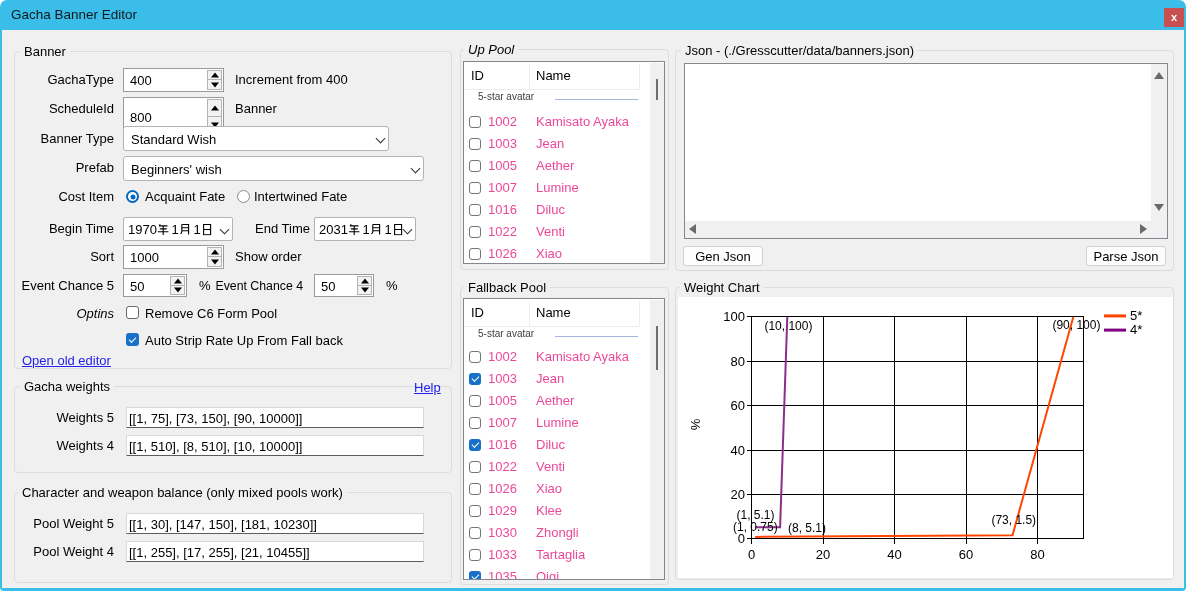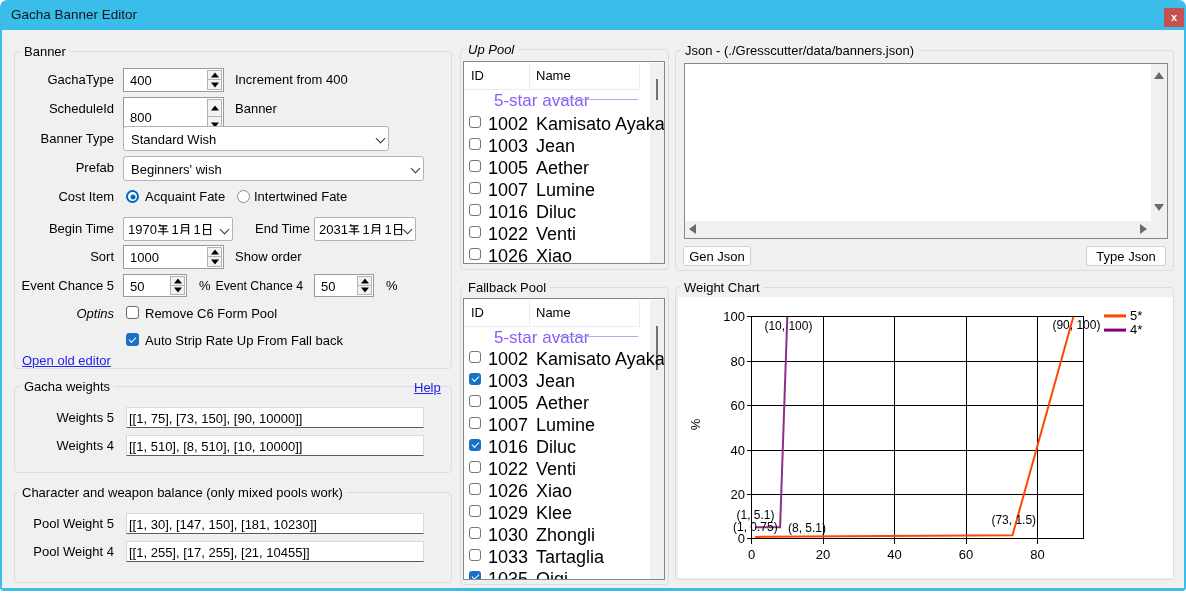--- a/index.html
+++ b/index.html
@@ -32,27 +32,27 @@
 .cb { position:absolute; width:13px; height:13px; border-radius:3px; }
 .cb.off { background:#fff; border:1px solid #6a6a6a; }
 .cb.on { background:#1970c8; }
 .cb.on::after { content:""; position:absolute; left:3px; top:3.5px; width:6px; height:3px; border-left:1.5px solid #fff; border-bottom:1.5px solid #fff; transform:rotate(-45deg); }
 a.lnk { position:absolute; font-size:13px; color:#2222ee; text-decoration:underline; white-space:nowrap; }
 .tbox { position:absolute; background:#fff; border:1px solid #d9d9d9; border-bottom-color:#5c5c5c; font-size:13px; }
 .tbox span { position:absolute; left:2px; top:50%; transform:translateY(-50%); white-space:nowrap; }
 .lv { position:absolute; background:#fff; border:1px solid #828790; overflow:hidden; }
 .hline { position:absolute; background:#ececec; height:1px; }
 .vline { position:absolute; background:#ececec; width:1px; }
-.cat { position:absolute; font-size:17px; color:#8b5cf6; white-space:nowrap;margin-left:16px; }
+.cat { position:absolute; font-size:10px; color:#404040; white-space:nowrap; }
 .catline { position:absolute; height:1px; background:#a8b4dc; }
 .lcb { position:absolute; width:12px; height:12px; border-radius:3px; }
 .lcb.off { background:#fff; border:1px solid #757575; }
 .lcb.on { background:#1970c8; }
 .lcb.on::after { content:""; position:absolute; left:2.5px; top:3px; width:6px; height:3px; border-left:1.5px solid #fff; border-bottom:1.5px solid #fff; transform:rotate(-45deg); }
-.oid { position:absolute; font-size:18px; color:#000000; white-space:nowrap; }
+.oid { position:absolute; font-size:13px; color:#ec4899; white-space:nowrap; }
 .sbtrack { position:absolute; background:#f0f0f0; }
 .sbthumb { position:absolute; background:#707070; }
 .btn { position:absolute; background:#fdfdfd; border:1px solid #d0d0d5; border-radius:3px; font-size:13px; text-align:center; }
 .arr { position:absolute; width:0; height:0; }
 .cjk { display:inline-block; position:relative; width:11px; height:12px; vertical-align:-1.5px; margin-left:0px; }
 .cjk svg { position:absolute; left:0; top:0; }
 </style>
 </head>
 <body>
 <div id="win"></div>
@@ -275,22 +275,22 @@
 <div class="gl" style="left:681px; top:43px;">Json - (./Gresscutter/data/banners.json)</div>
 <div style="position:absolute; left:684px; top:63px; width:484px; height:176px; background:#fff; border:1px solid #828790;">
   <div class="sbtrack" style="left:466px; top:0px; width:16px; height:157px;"></div>
   <div class="arr" style="left:1149px;"></div>
   <div class="arr" style="left:469px; top:8px; border-left:5px solid transparent; border-right:5px solid transparent; border-bottom:7px solid #6a6a6a;"></div>
   <div class="arr" style="left:469px; top:140px; border-left:5px solid transparent; border-right:5px solid transparent; border-top:7px solid #6a6a6a;"></div>
   <div class="sbtrack" style="left:0px; top:157px; width:482px; height:17px;"></div>
   <div class="arr" style="left:4px; top:160px; border-top:5px solid transparent; border-bottom:5px solid transparent; border-right:7px solid #6a6a6a;"></div>
   <div class="arr" style="left:455px; top:160px; border-top:5px solid transparent; border-bottom:5px solid transparent; border-left:7px solid #6a6a6a;"></div>
 </div>
-<div class="btn" style="left:683px; top:246px; width:68px; height:20px; line-height:19px;">Gen Json</div>
-<div class="btn" style="left:1086px; top:246px; width:80px; height:20px; line-height:19px;">Type Json</div>
+<div class="btn" style="left:683px; top:246px; width:80px; height:20px; line-height:19px;">Gen Json</div>
+<div class="btn" style="left:1086px; top:246px; width:80px; height:20px; line-height:19px;">Parse Json</div>
 
 <div class="gb" style="left:675px; top:287px; width:499px; height:293px;"></div>
 <div class="gl" style="left:680px; top:280px;">Weight Chart</div>
 <div style="position:absolute; left:678px; top:297px; width:495px; height:281px; background:#fff;">
 <svg width="495" height="281" viewBox="0 0 495 281">
   <g stroke="#000" stroke-width="1" shape-rendering="crispEdges">
     <rect x="73.5" y="19.9" width="332" height="221.6" fill="none"></rect>
     <line x1="145" y1="19.9" x2="145" y2="241.5"></line>
     <line x1="216.5" y1="19.9" x2="216.5" y2="241.5"></line>
     <line x1="288" y1="19.9" x2="288" y2="241.5"></line>

